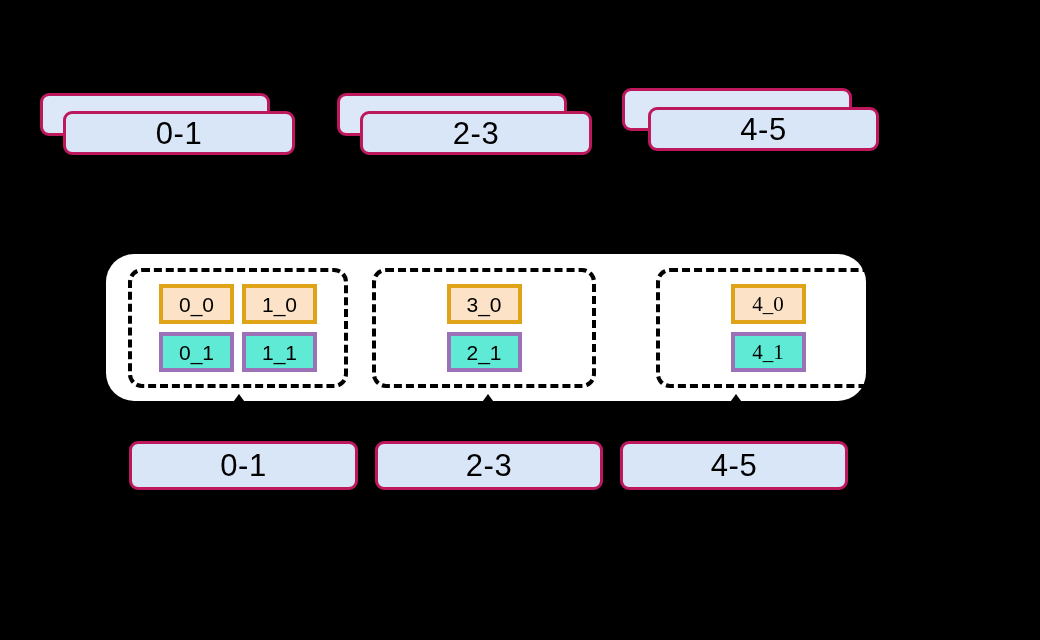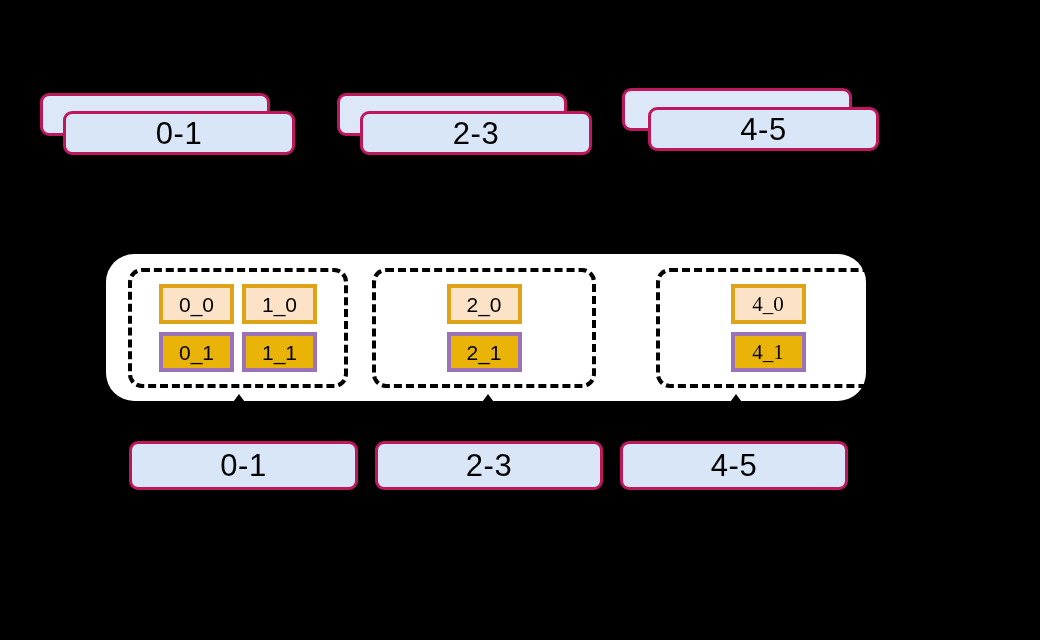--- a/index.html
+++ b/index.html
@@ -72,21 +72,21 @@
     justify-content: center;
     font-size: 21px;
     line-height: 1;
     color: #000000;
   }
   .cell.row0 {
     background: #FCE3C8;
     border: 4px solid #DFA318;
   }
   .cell.row1 {
-    background: #eab308;
+    background: #5eead4;
     border: 4px solid #9B72B8;
   }
 
   
   .arrowhead {
     position: absolute;
     width: 0;
     height: 0;
     border-left: 8px solid transparent;
     border-right: 8px solid transparent;
@@ -115,21 +115,21 @@
       <div class="cell row0">1_0</div>
     </div>
     <div class="shard-row">
       <div class="cell row1">0_1</div>
       <div class="cell row1">1_1</div>
     </div>
   </div>
 
   <div class="shard-group" style="left:372px; top:268px; width:224px; height:120px;">
     <div class="shard-row">
-      <div class="cell row0">2_0</div>
+      <div class="cell row0">3_0</div>
     </div>
     <div class="shard-row">
       <div class="cell row1">2_1</div>
     </div>
   </div>
 
   <div class="shard-group" style="left:656px; top:268px; width:224px; height:120px;font-family:Liberation Serif, serif;">
     <div class="shard-row">
       <div class="cell row0">4_0</div>
     </div>

